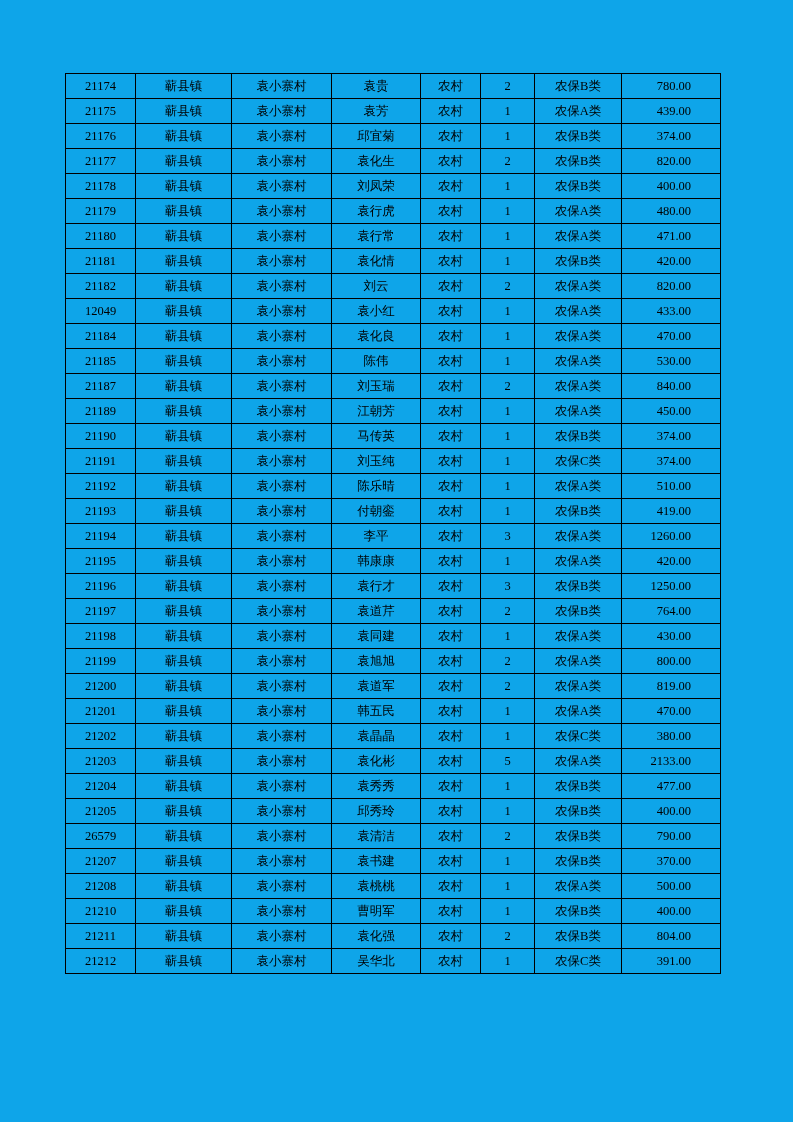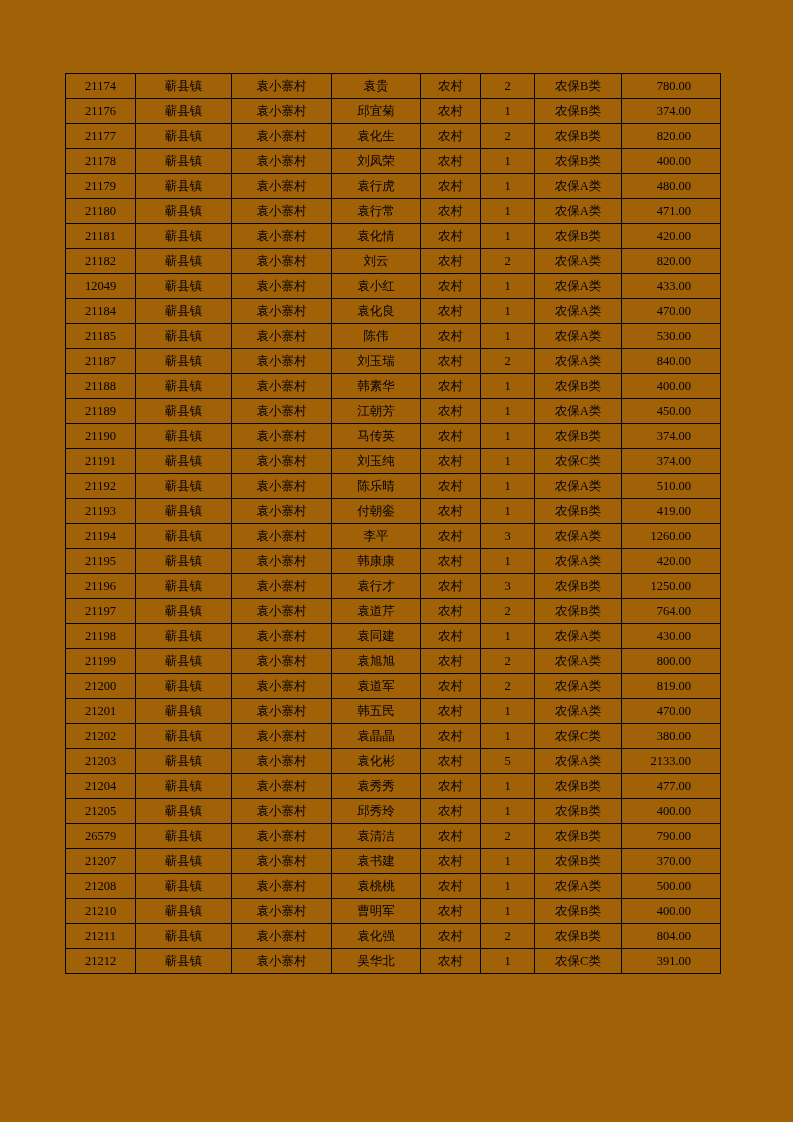--- a/index.html
+++ b/index.html
@@ -13,21 +13,21 @@
     position: relative;
     font-family: "Liberation Serif", "DejaVu Serif", serif;
     color: #000000;
   }
   .page {
     position: absolute;
     left: 0;
     top: 0;
     width: 793px;
     height: 1122px;
-    background: #a16207;
+    background: #0ea5e9;
   }
   .sheet {
     position: absolute;
     left: 65px;
     top: 73px;
   }
   table.grid {
     border-collapse: collapse;
     table-layout: fixed;
   }
@@ -69,20 +69,30 @@
             <td>21174</td>
             <td>蕲县镇</td>
             <td>袁小寨村</td>
             <td>袁贵</td>
             <td>农村</td>
             <td>2</td>
             <td>农保B类</td>
             <td class="cell-amount">780.00</td>
           </tr>
           <tr>
+            <td>21175</td>
+            <td>蕲县镇</td>
+            <td>袁小寨村</td>
+            <td>袁芳</td>
+            <td>农村</td>
+            <td>1</td>
+            <td>农保A类</td>
+            <td class="cell-amount">439.00</td>
+          </tr>
+          <tr>
             <td>21176</td>
             <td>蕲县镇</td>
             <td>袁小寨村</td>
             <td>邱宜菊</td>
             <td>农村</td>
             <td>1</td>
             <td>农保B类</td>
             <td class="cell-amount">374.00</td>
           </tr>
           <tr>
@@ -177,30 +187,20 @@
           </tr>
           <tr>
             <td>21187</td>
             <td>蕲县镇</td>
             <td>袁小寨村</td>
             <td>刘玉瑞</td>
             <td>农村</td>
             <td>2</td>
             <td>农保A类</td>
             <td class="cell-amount">840.00</td>
-          </tr>
-          <tr>
-            <td>21188</td>
-            <td>蕲县镇</td>
-            <td>袁小寨村</td>
-            <td>韩素华</td>
-            <td>农村</td>
-            <td>1</td>
-            <td>农保B类</td>
-            <td class="cell-amount">400.00</td>
           </tr>
           <tr>
             <td>21189</td>
             <td>蕲县镇</td>
             <td>袁小寨村</td>
             <td>江朝芳</td>
             <td>农村</td>
             <td>1</td>
             <td>农保A类</td>
             <td class="cell-amount">450.00</td>

